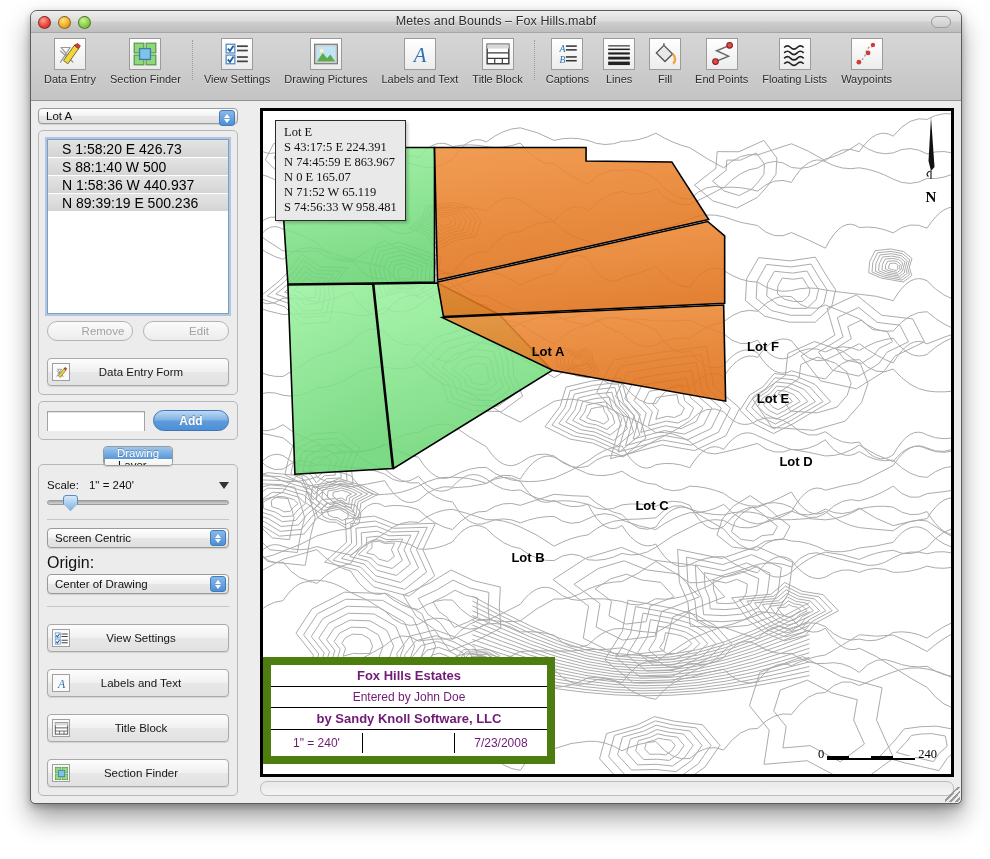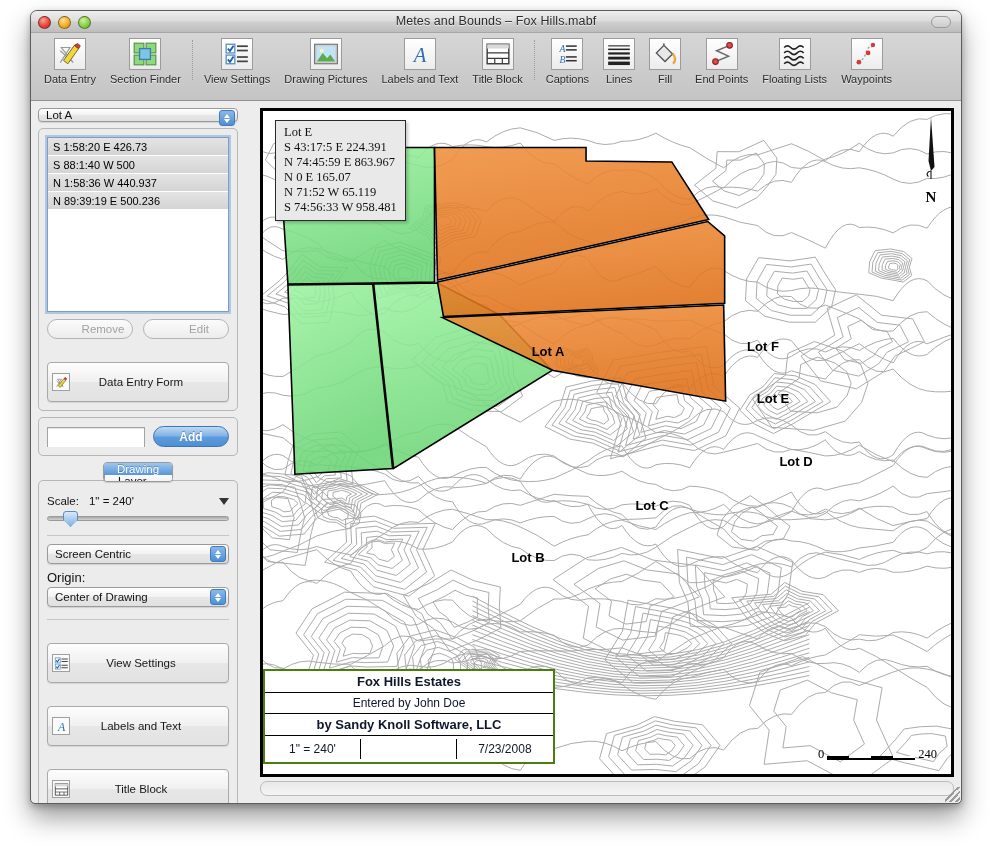--- a/index.html
+++ b/index.html
@@ -119,37 +119,37 @@
   
   #list-box {
     height: 175px;
     background: #ffffff;
     border: 1px solid #7d9dc4;
     outline: 2px solid rgba(130,170,215,.55);
     overflow: hidden;
   }
   .list-row {
     height: 18px; line-height: 18px;
-    font-size: 11px; color: #000;
-    padding-left: 5px;
+    font-size: 14px; color: #000;
+    padding-left: 14px;
     background: linear-gradient(to bottom,#e4e4e4,#d4d4d4);
     border-bottom: 1px solid #ffffff;
   }
 
   .btn-row { display: flex; gap: 10px; margin-top: 7px; }
   .cap-btn {
     flex: 1; height: 20px;
     border: 1px solid #b4b4b4; border-radius: 10px;
     background: linear-gradient(to bottom,#fbfbfb,#ececec);
     font-size: 11.5px; color: #a2a2a2;
     display: flex; align-items: center; justify-content: center; padding-left: 26px;
   }
 
   .wide-btn {
-    height: 40px; margin-top: 23px;
+    height: 28px; margin-top: 17px;
     border: 1px solid #a9a9a9; border-radius: 4px;
     background: linear-gradient(to bottom,#fdfdfd 0%,#f0f0f0 50%,#e7e7e7 51%,#e2e2e2 100%);
     display: flex; align-items: center;
     position: relative;
     box-shadow: 0 1px 1px rgba(0,0,0,.1);
   }
   .wide-btn .ico-slot {
     width: 18px; height: 18px; margin-left: 4px;
     border: 1px solid #9f9f9f; background: #fafafa;
     display: flex; align-items: center; justify-content: center;
@@ -204,21 +204,21 @@
   }
   .slider .thumb {
     position: absolute; left: 16px; top: 0;
     width: 15px; height: 16px;
     background: linear-gradient(to bottom,#d8e9f9,#7fb3e2);
     border: 1px solid #5b8cc0;
     border-radius: 3px 3px 7px 7px;
     clip-path: polygon(0 0,100% 0,100% 55%,50% 100%,0 55%);
   }
   .hr { height: 1px; background: #c6c6c6; margin: 6px 0 8px 0; }
-  .sub-lbl { font-size: 13px; color: #111; margin: 6px 0 2px 0; }
+  .sub-lbl { font-size: 16px; color: #111; margin: 6px 0 2px 0; }
 
   
   #canvas-area { flex: 1; display: flex; flex-direction: column; gap: 4px; }
   #canvas {
     position: relative; flex: 1;
     background: #ffffff;
     border: 3px solid #000;
     overflow: hidden;
   }
   #hscroll {
@@ -244,22 +244,22 @@
     font-family: "Liberation Serif", serif; font-size: 12.5px; color: #000;
   }
   #scalebar .bar { display: flex; margin-bottom: 2px; }
   #scalebar .bar span { display: block; width: 22px; height: 4px; }
   #scalebar .bar span:nth-child(odd)  { background: #000; }
   #scalebar .bar span:nth-child(even) { background: #fff; border-bottom: 2px solid #000; }
 
   #titleblock {
     position: absolute; left: 0px; bottom: 10px;
     width: 292px;
-    border: 2px solid #4d7c0f; background: #fff;
-    font-size: 12px; color: #0f172a;
+    border: 8px solid #4d7c0f; background: #fff;
+    font-size: 12px; color: #701a75;
   }
   #titleblock .tb-row { border-bottom: 1px solid #000; text-align: center; padding: 3px 0; }
   #titleblock .tb-row:last-child { border-bottom: 0; display: flex; }
   #titleblock .b { font-weight: bold; font-size: 13px; }
   #titleblock .c1 { width: 33.3%; border-right: 1px solid #000; padding: 3px 0; text-align: center;}
   #titleblock .c2 { width: 33.3%; border-right: 1px solid #000; padding: 3px 0; }
   #titleblock .c3 { width: 33.4%; padding: 3px 0; text-align: center;}
 
   .lotlabel {
     position: absolute; font-size: 13px; font-weight: bold; color: #000;

